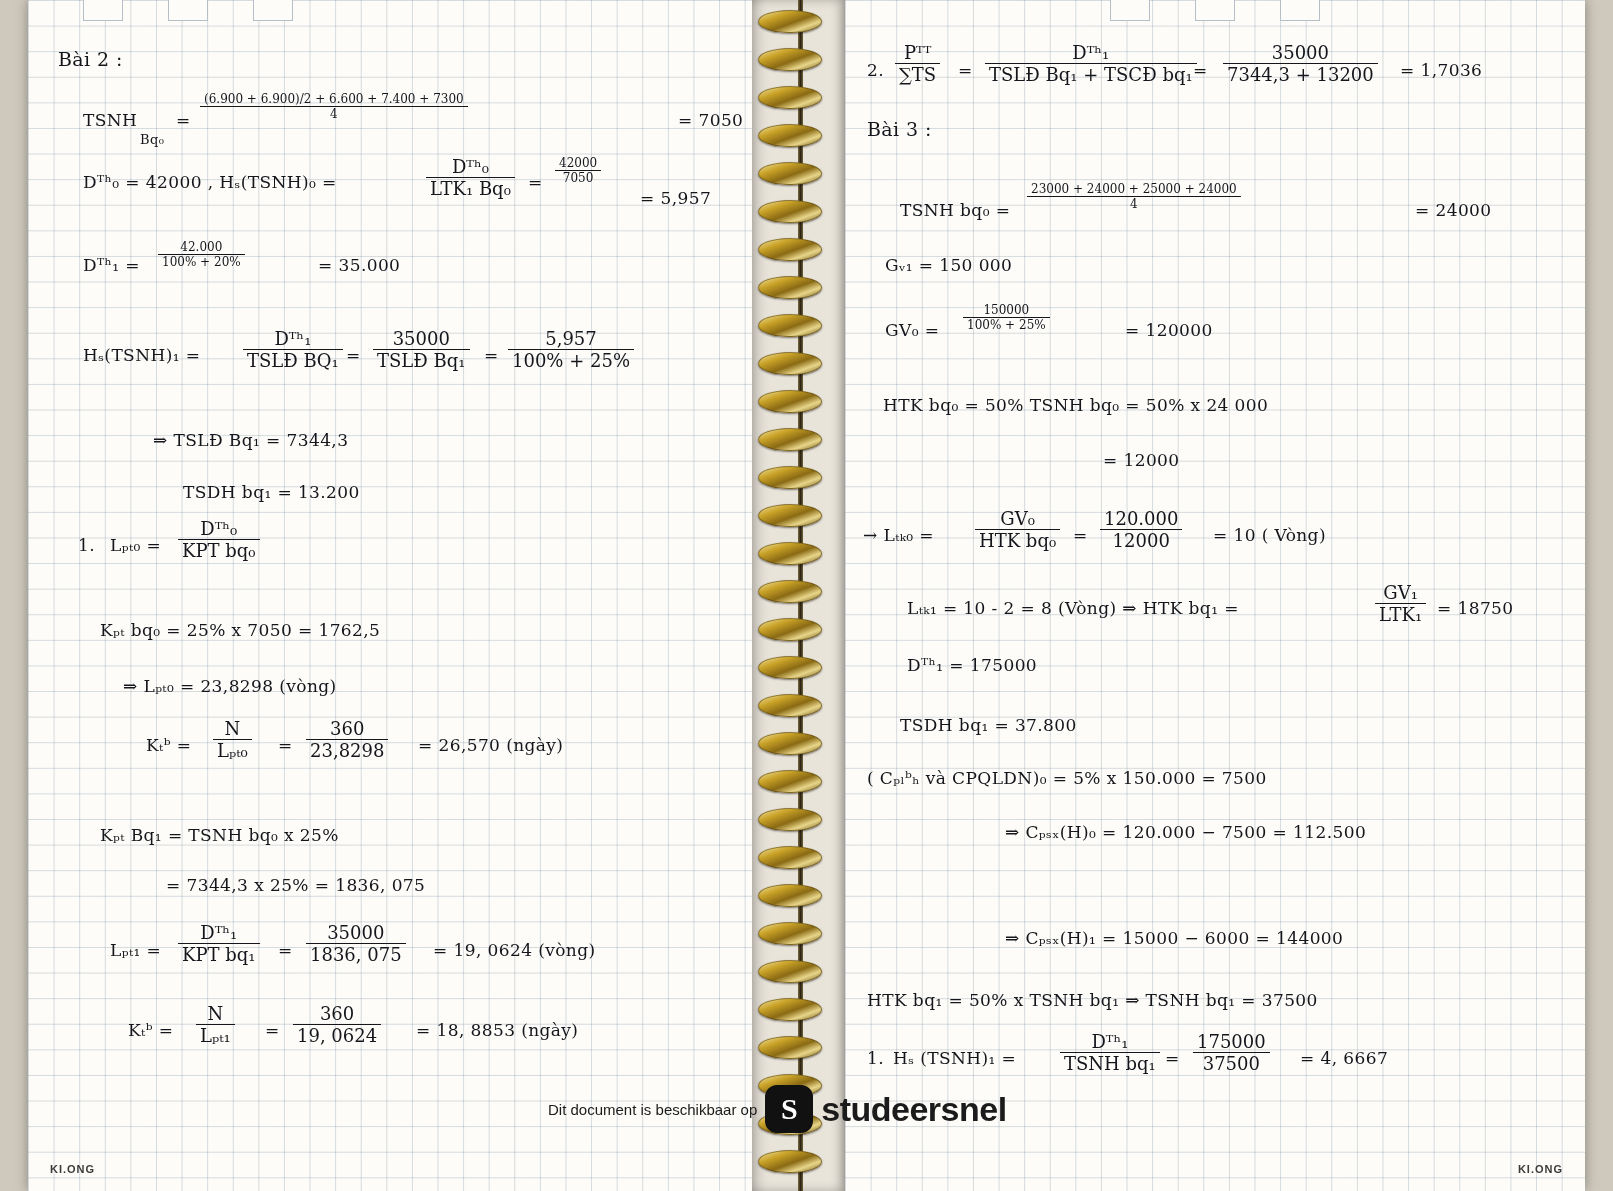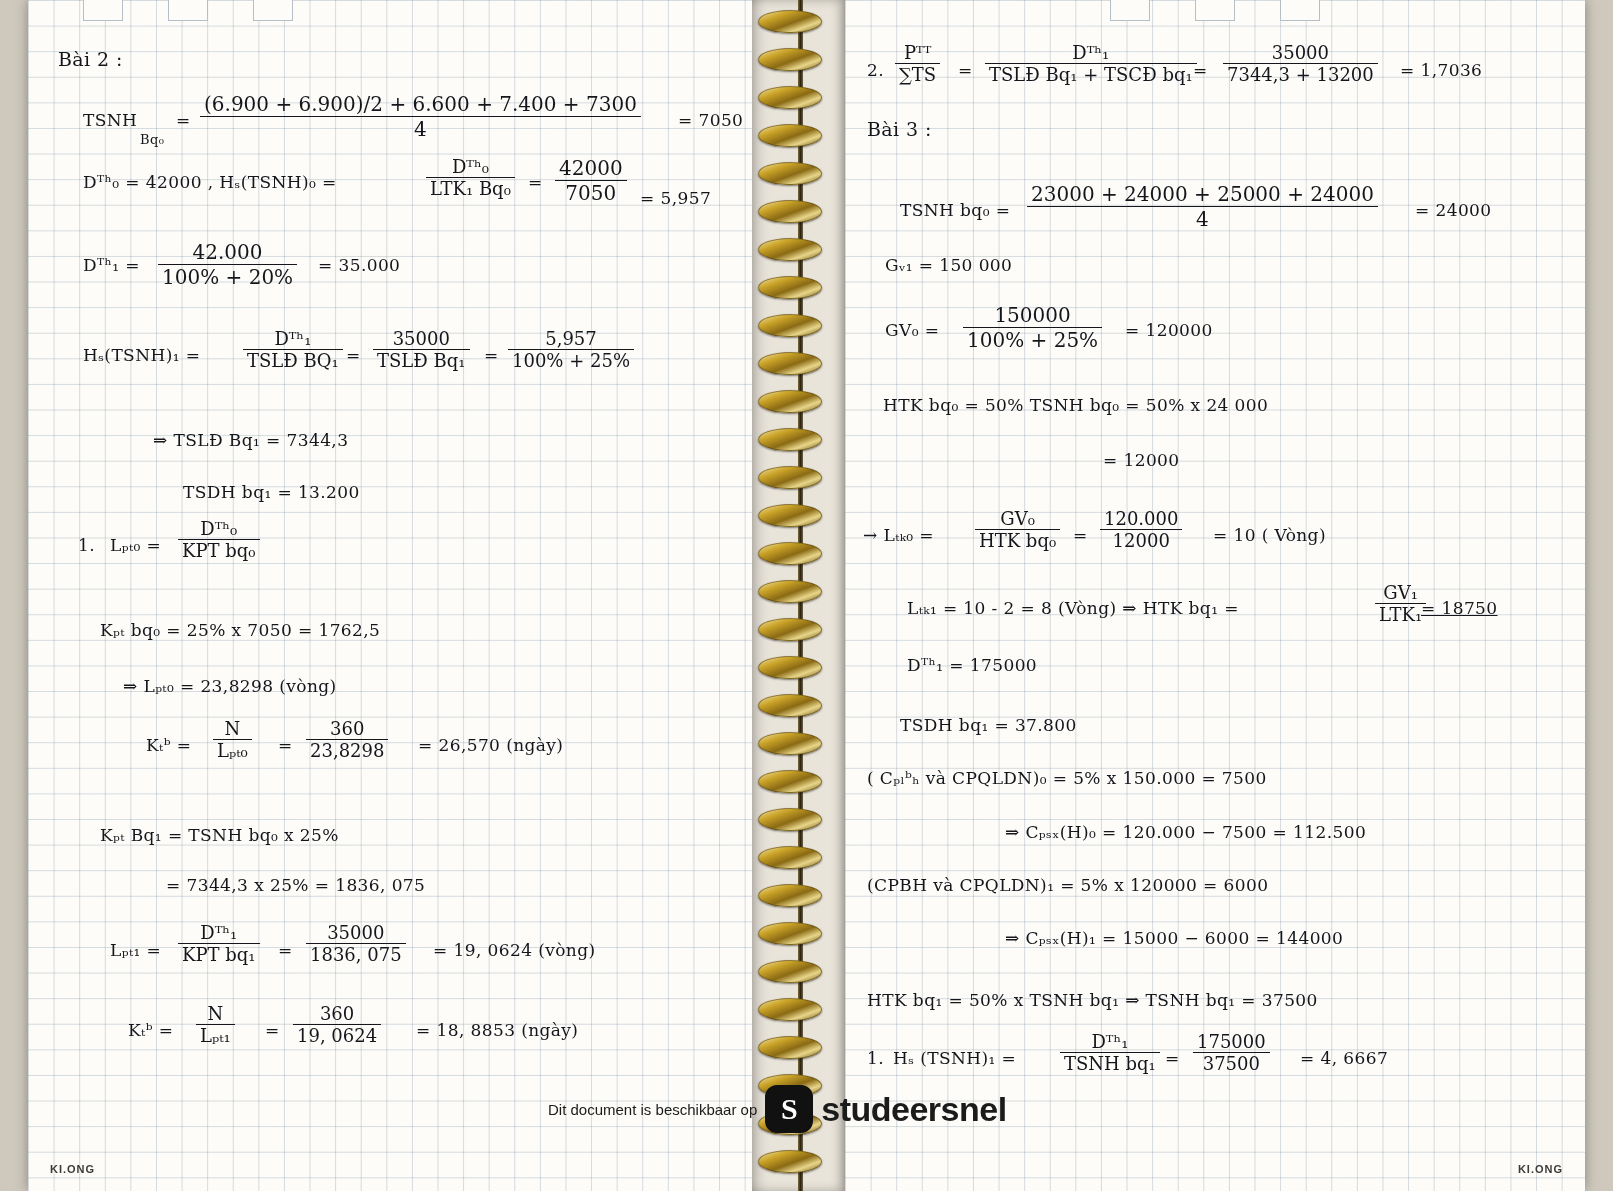--- a/index.html
+++ b/index.html
@@ -52,21 +52,21 @@
   
   .hw{
     position:absolute;
     font-family:"DejaVu Serif", serif;
     color:#15161c;
     white-space:nowrap;
     letter-spacing:.4px;
     transform-origin:left center;
   }
   .s13{font-size:13px;} .s15{font-size:18px;}
-  .s16{font-size:20px;} .s17{font-size:17px;}
+  .s16{font-size:12px;} .s17{font-size:17px;}
   .s19{font-size:19px;}
 
   
   .frac{
     position:absolute;display:inline-block;text-align:center;
     font-family:"DejaVu Serif", serif;color:#15161c;white-space:nowrap;
   }
   .frac .num{display:block;padding:0 4px;}
   .frac .den{display:block;padding:0 4px;border-top:1.6px solid #15161c;}
 
@@ -287,28 +287,27 @@
     <span class="num">120.000</span>
     <span class="den">12000</span>
   </div>
   <div class="hw s17" style="left:368px;top:525px;">= 10 ( Vòng)</div>
 
   <div class="hw s17" style="left:62px;top:598px;">Lₜₖ₁  =  10 - 2 = 8 (Vòng)   ⇒  HTK bq₁ =</div>
   <div class="frac s15" style="left:530px;top:582px;">
     <span class="num">GV₁</span>
     <span class="den">LTK₁</span>
   </div>
-  <div class="hw s17" style="left:576px;top:598px;text-decoration:underline;">= 18750</div>
+  <div class="hw s17" style="left:592px;top:598px;">= 18750</div>
 
   <div class="hw s17" style="left:62px;top:655px;">Dᵀʰ₁  =  175000</div>
   <div class="hw s17" style="left:55px;top:715px;">TSDH bq₁  = 37.800</div>
 
   <div class="hw s17" style="left:22px;top:768px;">( Cₚₗᵇₕ và CPQLDN)₀  =  5%  x  150.000 = 7500</div>
   <div class="hw s17" style="left:160px;top:822px;">⇒  Cₚₛₓ(H)₀  =  120.000 − 7500 = 112.500</div>
-  <div class="hw s17" style="left:22px;top:875px;">(CPBH và CPQLDN)₁ =  5% x 120000 = 6000</div>
   <div class="hw s17" style="left:160px;top:928px;">⇒  Cₚₛₓ(H)₁  =  15000  − 6000 = 144000</div>
 
   <div class="hw s17" style="left:22px;top:990px;">HTK bq₁  = 50%  x  TSNH bq₁  ⇒ TSNH bq₁  = 37500</div>
 
   <div class="hw s17" style="left:22px;top:1048px;">1.</div>
   <div class="hw s17" style="left:48px;top:1048px;">Hₛ (TSNH)₁  =</div>
   <div class="frac s15" style="left:215px;top:1031px;">
     <span class="num">Dᵀʰ₁</span>
     <span class="den">TSNH bq₁</span>
   </div>

